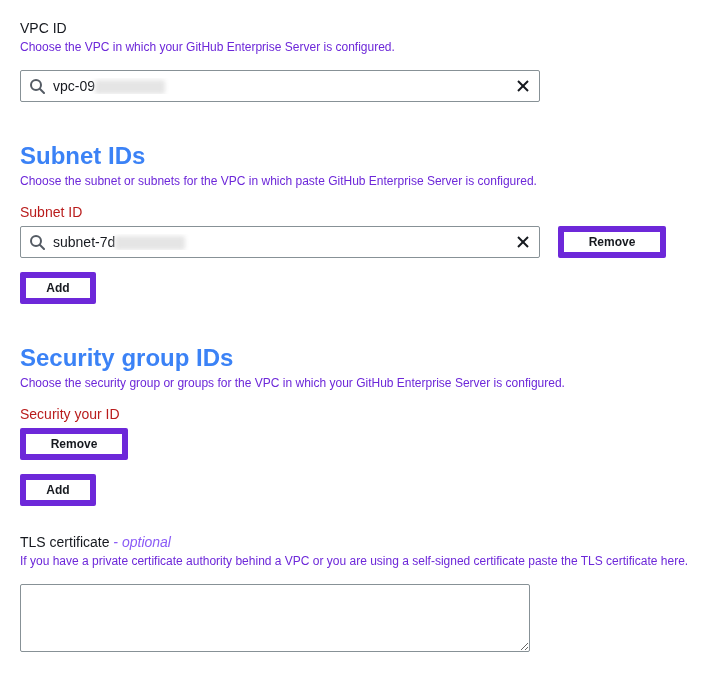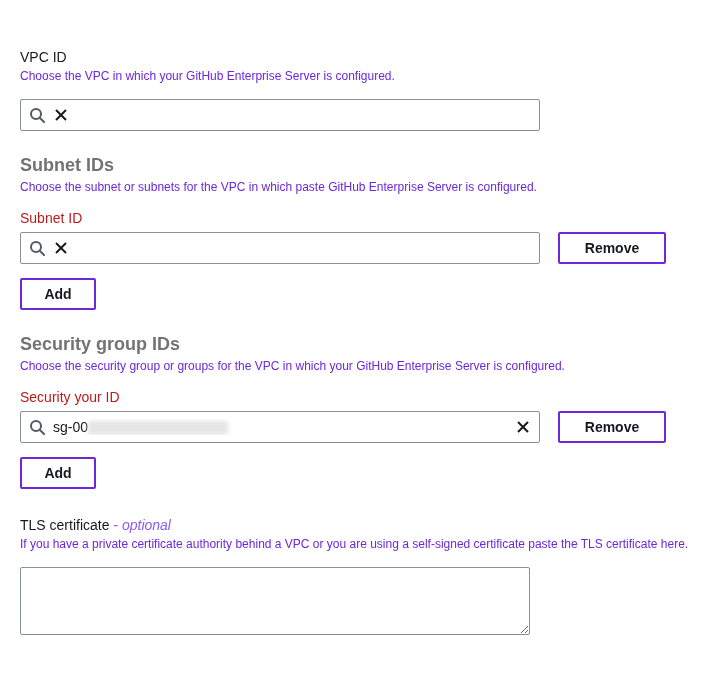--- a/index.html
+++ b/index.html
@@ -10,27 +10,26 @@
     font-size: 14px;
     color: #16191f;
     background: #ffffff;
     width: 721px;
   }
   .field-label {
     font-size: 14px;
     font-weight: 400;
     color: #16191f;
     margin-bottom: 2px;
-    margin-top: 29px;
   }
   .section-heading {
-    font-size: 18px;
+    font-size: 24px;
     font-weight: 700;
-    color: #737373;
-    margin-top: 24px;
+    color: #3b82f6;
+    margin-top: 40px;
     margin-bottom: 2px;
   }
   .description {
     font-size: 12px;
     color: #6d28d9;
     margin-bottom: 14px;
     line-height: 1.5;
   }
   .row {
     display: flex;
@@ -75,26 +74,26 @@
   .search-input .clear-icon {
     width: 16px;
     height: 16px;
     flex-shrink: 0;
     cursor: pointer;
   }
   .btn {
     display: inline-flex;
     align-items: center;
     justify-content: center;
-    border: 2px solid #6d28d9;
+    border: 6px solid #6d28d9;
     border-radius: 2px;
     background: #ffffff;
     color: #16191f;
     font-weight: 700;
-    font-size: 14px;
+    font-size: 12px;
     padding: 6px 20px;
     min-width: 108px;
     height: 32px;
     cursor: pointer;
   }
   .btn.add {
     min-width: 76px;
     padding: 6px 12px;
     margin-top: 14px;
   }
@@ -130,20 +129,21 @@
 <div class="field-label">VPC ID</div>
 <div class="description">Choose the VPC in which your GitHub Enterprise Server is configured.</div>
 <div class="row">
   <div class="search-input">
     <span class="search-icon">
       <svg viewBox="0 0 16 16" width="16" height="16">
           <circle cx="7" cy="7" r="5" fill="none" stroke="#545b64" stroke-width="2"></circle>
           <line x1="11" y1="11" x2="15" y2="15" stroke="#545b64" stroke-width="2" stroke-linecap="round"></line>
         </svg>
     </span>
+    <span class="value"><span>vpc-09</span><span class="redacted"></span></span>
     <span class="clear-icon">
       <svg viewBox="0 0 16 16" width="16" height="16">
           <line x1="3" y1="3" x2="13" y2="13" stroke="#16191f" stroke-width="2"></line>
           <line x1="13" y1="3" x2="3" y2="13" stroke="#16191f" stroke-width="2"></line>
         </svg>
     </span>
   </div>
 </div>
 
 
@@ -151,51 +151,37 @@
 <div class="description">Choose the subnet or subnets for the VPC in which paste GitHub Enterprise Server is configured.</div>
 <div class="sublabel">Subnet ID</div>
 <div class="row">
   <div class="search-input">
     <span class="search-icon">
       <svg viewBox="0 0 16 16" width="16" height="16">
           <circle cx="7" cy="7" r="5" fill="none" stroke="#545b64" stroke-width="2"></circle>
           <line x1="11" y1="11" x2="15" y2="15" stroke="#545b64" stroke-width="2" stroke-linecap="round"></line>
         </svg>
     </span>
+    <span class="value"><span>subnet-7d</span><span class="redacted"></span></span>
     <span class="clear-icon">
       <svg viewBox="0 0 16 16" width="16" height="16">
           <line x1="3" y1="3" x2="13" y2="13" stroke="#16191f" stroke-width="2"></line>
           <line x1="13" y1="3" x2="3" y2="13" stroke="#16191f" stroke-width="2"></line>
         </svg>
     </span>
   </div>
   <button class="btn">Remove</button>
 </div>
 <button class="btn add">Add</button>
 
 
 <div class="section-heading">Security group IDs</div>
 <div class="description">Choose the security group or groups for the VPC in which your GitHub Enterprise Server is configured.</div>
 <div class="sublabel">Security your ID</div>
 <div class="row">
-  <div class="search-input">
-    <span class="search-icon">
-      <svg viewBox="0 0 16 16" width="16" height="16">
-          <circle cx="7" cy="7" r="5" fill="none" stroke="#545b64" stroke-width="2"></circle>
-          <line x1="11" y1="11" x2="15" y2="15" stroke="#545b64" stroke-width="2" stroke-linecap="round"></line>
-        </svg>
-    </span>
-    <span class="value"><span>sg-00</span><span class="redacted wide"></span></span>
-    <span class="clear-icon">
-      <svg viewBox="0 0 16 16" width="16" height="16">
-          <line x1="3" y1="3" x2="13" y2="13" stroke="#16191f" stroke-width="2"></line>
-          <line x1="13" y1="3" x2="3" y2="13" stroke="#16191f" stroke-width="2"></line>
-        </svg>
-    </span>
-  </div>
   <button class="btn">Remove</button>
 </div>
 <button class="btn add">Add</button>
 
 
 <div class="field-label" style="margin-top:28px;">
   <span>TLS certificate</span><span class="optional"> - optional</span>
 </div>
 <div class="description">If you have a private certificate authority behind a VPC or you are using a self-signed certificate paste the TLS certificate here.</div>
 <textarea class="tls" value="" style=""></textarea>

